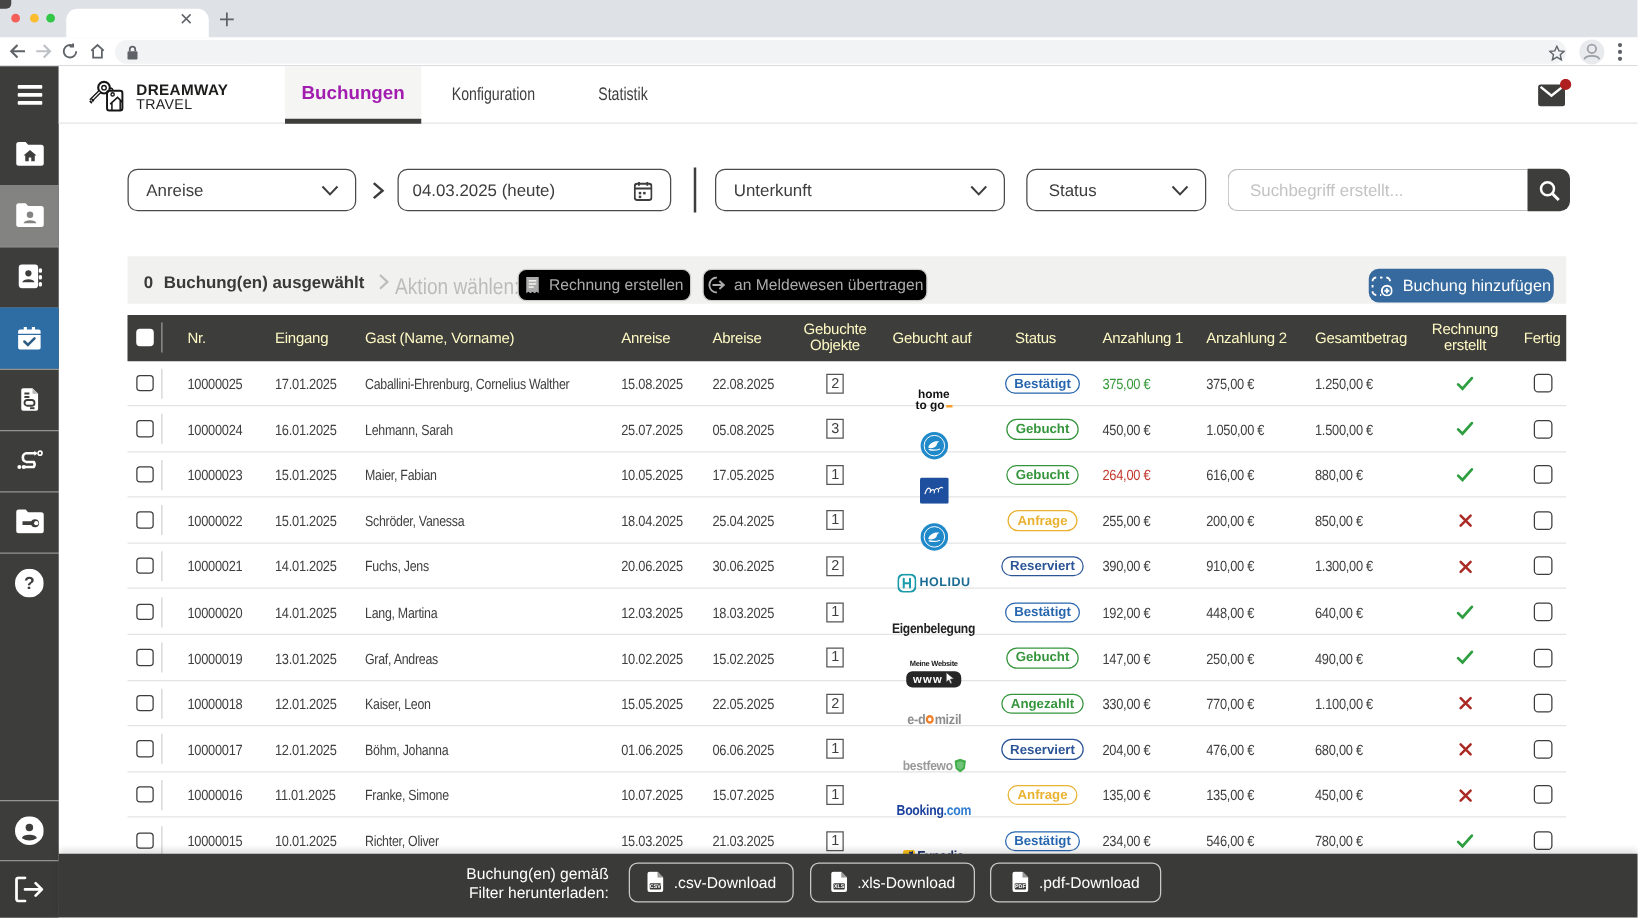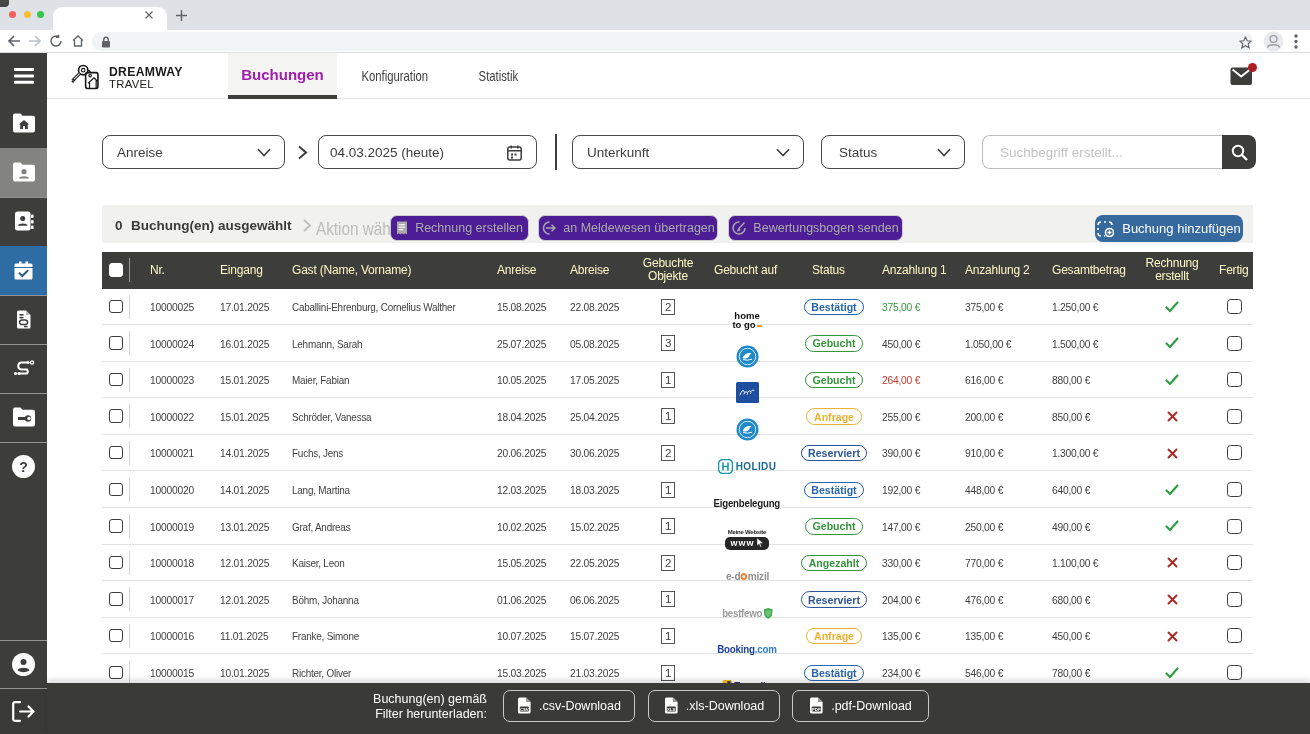--- a/index.html
+++ b/index.html
@@ -35,21 +35,21 @@
 
 #sep2 { position:absolute; left:555px; top:134px; width:2px; height:36px; background:#3d3d3d; }
 #searchwrap { position:absolute; left:982px; top:135px; width:274px; height:34px; }
 #searchinput { position:absolute; left:0; top:0; width:240px; height:34px; border:1px solid #bdbdbd; border-right:none; border-radius:8px 0 0 8px; background:#fff; font-size:13.5px; color:#c3c3c3; display:flex; align-items:center; padding-left:17px; }
 #searchbtn { position:absolute; left:240px; top:0; width:34px; height:34px; background:#3d3d3c; border-radius:0 8px 8px 0; display:flex; align-items:center; justify-content:center; }
 
 #actionbar { position:absolute; left:102px; top:205px; width:1151px; height:38px; background:#f1f1ef; }
 #actionbar .sel { position:absolute; left:13px; top:13px; font-size:13.5px; font-weight:bold; color:#3a3a3a; }
 #actionbar .selb { position:absolute; left:29px; top:13px; font-size:13.5px; font-weight:bold; color:#3a3a3a; }
 #aw { position:absolute; left:214px; top:13.5px; font-size:18px; color:#bcbcbc; }
-.actbtn { position:absolute; top:10px; height:26px; border:1px solid #cdcdcb; border-radius:7px; background:#4c1d95; display:flex; align-items:center; justify-content:center; font-size:12.5px; color:#ababab; white-space:nowrap; }
+.actbtn { position:absolute; top:10px; height:26px; border:1px solid #cdcdcb; border-radius:7px; background:#000000; display:flex; align-items:center; justify-content:center; font-size:12.5px; color:#ababab; white-space:nowrap;margin-left:24px; }
 #addbtn { position:absolute; left:1095px; top:215px; width:148px; height:27px; background:#36699e; border-radius:8px; display:flex; align-items:center; justify-content:center; font-size:13px; color:#fff; }
 
 #thead { position:absolute; left:102px; top:252px; width:1151px; height:36.5px; background:#3d3d3c; color:#fef9c3; font-size:12px; letter-spacing:-0.2px;padding-left:32px; }
 #thead .c { position:absolute; top:11px; }
 #thead .c2 { position:absolute; top:4.5px; text-align:center; line-height:13.5px; }
 .trow { position:absolute; left:102px; width:1151px; height:36.6px; font-size:11.8px; letter-spacing:-0.25px; color:#3f3f3f; border-bottom:1px solid #e3e3e3; }
 .trow .c { position:absolute; top:11.5px; }
 .trow .num { transform:scaleX(0.87); transform-origin:0 50%; }
 .nr { left:48px; } .ein { left:118px; } .gast { left:190px; transform:scaleX(0.84); transform-origin:0 50%; } .anr { left:395px; } .abr { left:468px; }
 .a1 { left:780px; } .a2 { left:863px; } .ges { left:950px; }
@@ -317,24 +317,20 @@
   <div class="actbtn" style="left:288px;width:139px;left:288px"><svg width="12" height="14" viewBox="0 0 12 14" style="margin-right:7px">
         <path d="M1 0.5 H11 V13.5 L9.3 12.3 L7.7 13.5 L6 12.3 L4.3 13.5 L2.7 12.3 L1 13.5 Z" fill="#ababab"></path>
         <rect x="3" y="3" width="6" height="1.3" fill="#f1f1ef"></rect>
         <rect x="3" y="5.5" width="6" height="1.3" fill="#f1f1ef"></rect>
         <rect x="3" y="8" width="4" height="1.3" fill="#f1f1ef"></rect>
       </svg>Rechnung erstellen</div>
   <div class="actbtn" style="left:436px;width:180px"><svg width="15" height="14" viewBox="0 0 15 14" style="margin-right:7px">
         <path d="M8.5 1 A 6 6 0 1 0 8.5 13" stroke="#ababab" stroke-width="1.5" fill="none"></path>
         <path d="M5 7 H13.5 M10.5 3.8 L14 7 L10.5 10.2" stroke="#ababab" stroke-width="1.5" fill="none"></path>
       </svg>an Meldewesen übertragen</div>
-  <div class="actbtn" style="left:626px;width:175px"><svg width="14" height="14" viewBox="0 0 14 14" style="margin-right:7px">
-        <path d="M7.5 1 A 6 6 0 1 0 13 7" stroke="#ababab" stroke-width="1.5" fill="none"></path>
-        <path d="M12.5 1.5 L7 7.2 M7 7.2 L6 9.5 L8.3 8.5" stroke="#ababab" stroke-width="1.4" fill="none"></path>
-      </svg>Bewertungsbogen senden</div>
 </div>
 <div id="addbtn"><svg width="17" height="16" viewBox="0 0 17 16" style="margin-right:8px">
       <g stroke="#fff" stroke-width="1.6" fill="none">
         <path d="M1 4 A3 3 0 0 1 4 1 M7 1 H9 M12 1 A3 3 0 0 1 15 4 M1 7 V9 M1 12 A3 3 0 0 0 4 15 M7 15 H8"></path>
         <circle cx="12.5" cy="11.5" r="4"></circle>
         <path d="M12.5 9.5 V13.5 M10.5 11.5 H14.5"></path>
       </g>
     </svg>Buchung hinzufügen</div>
 
 <div id="thead">

